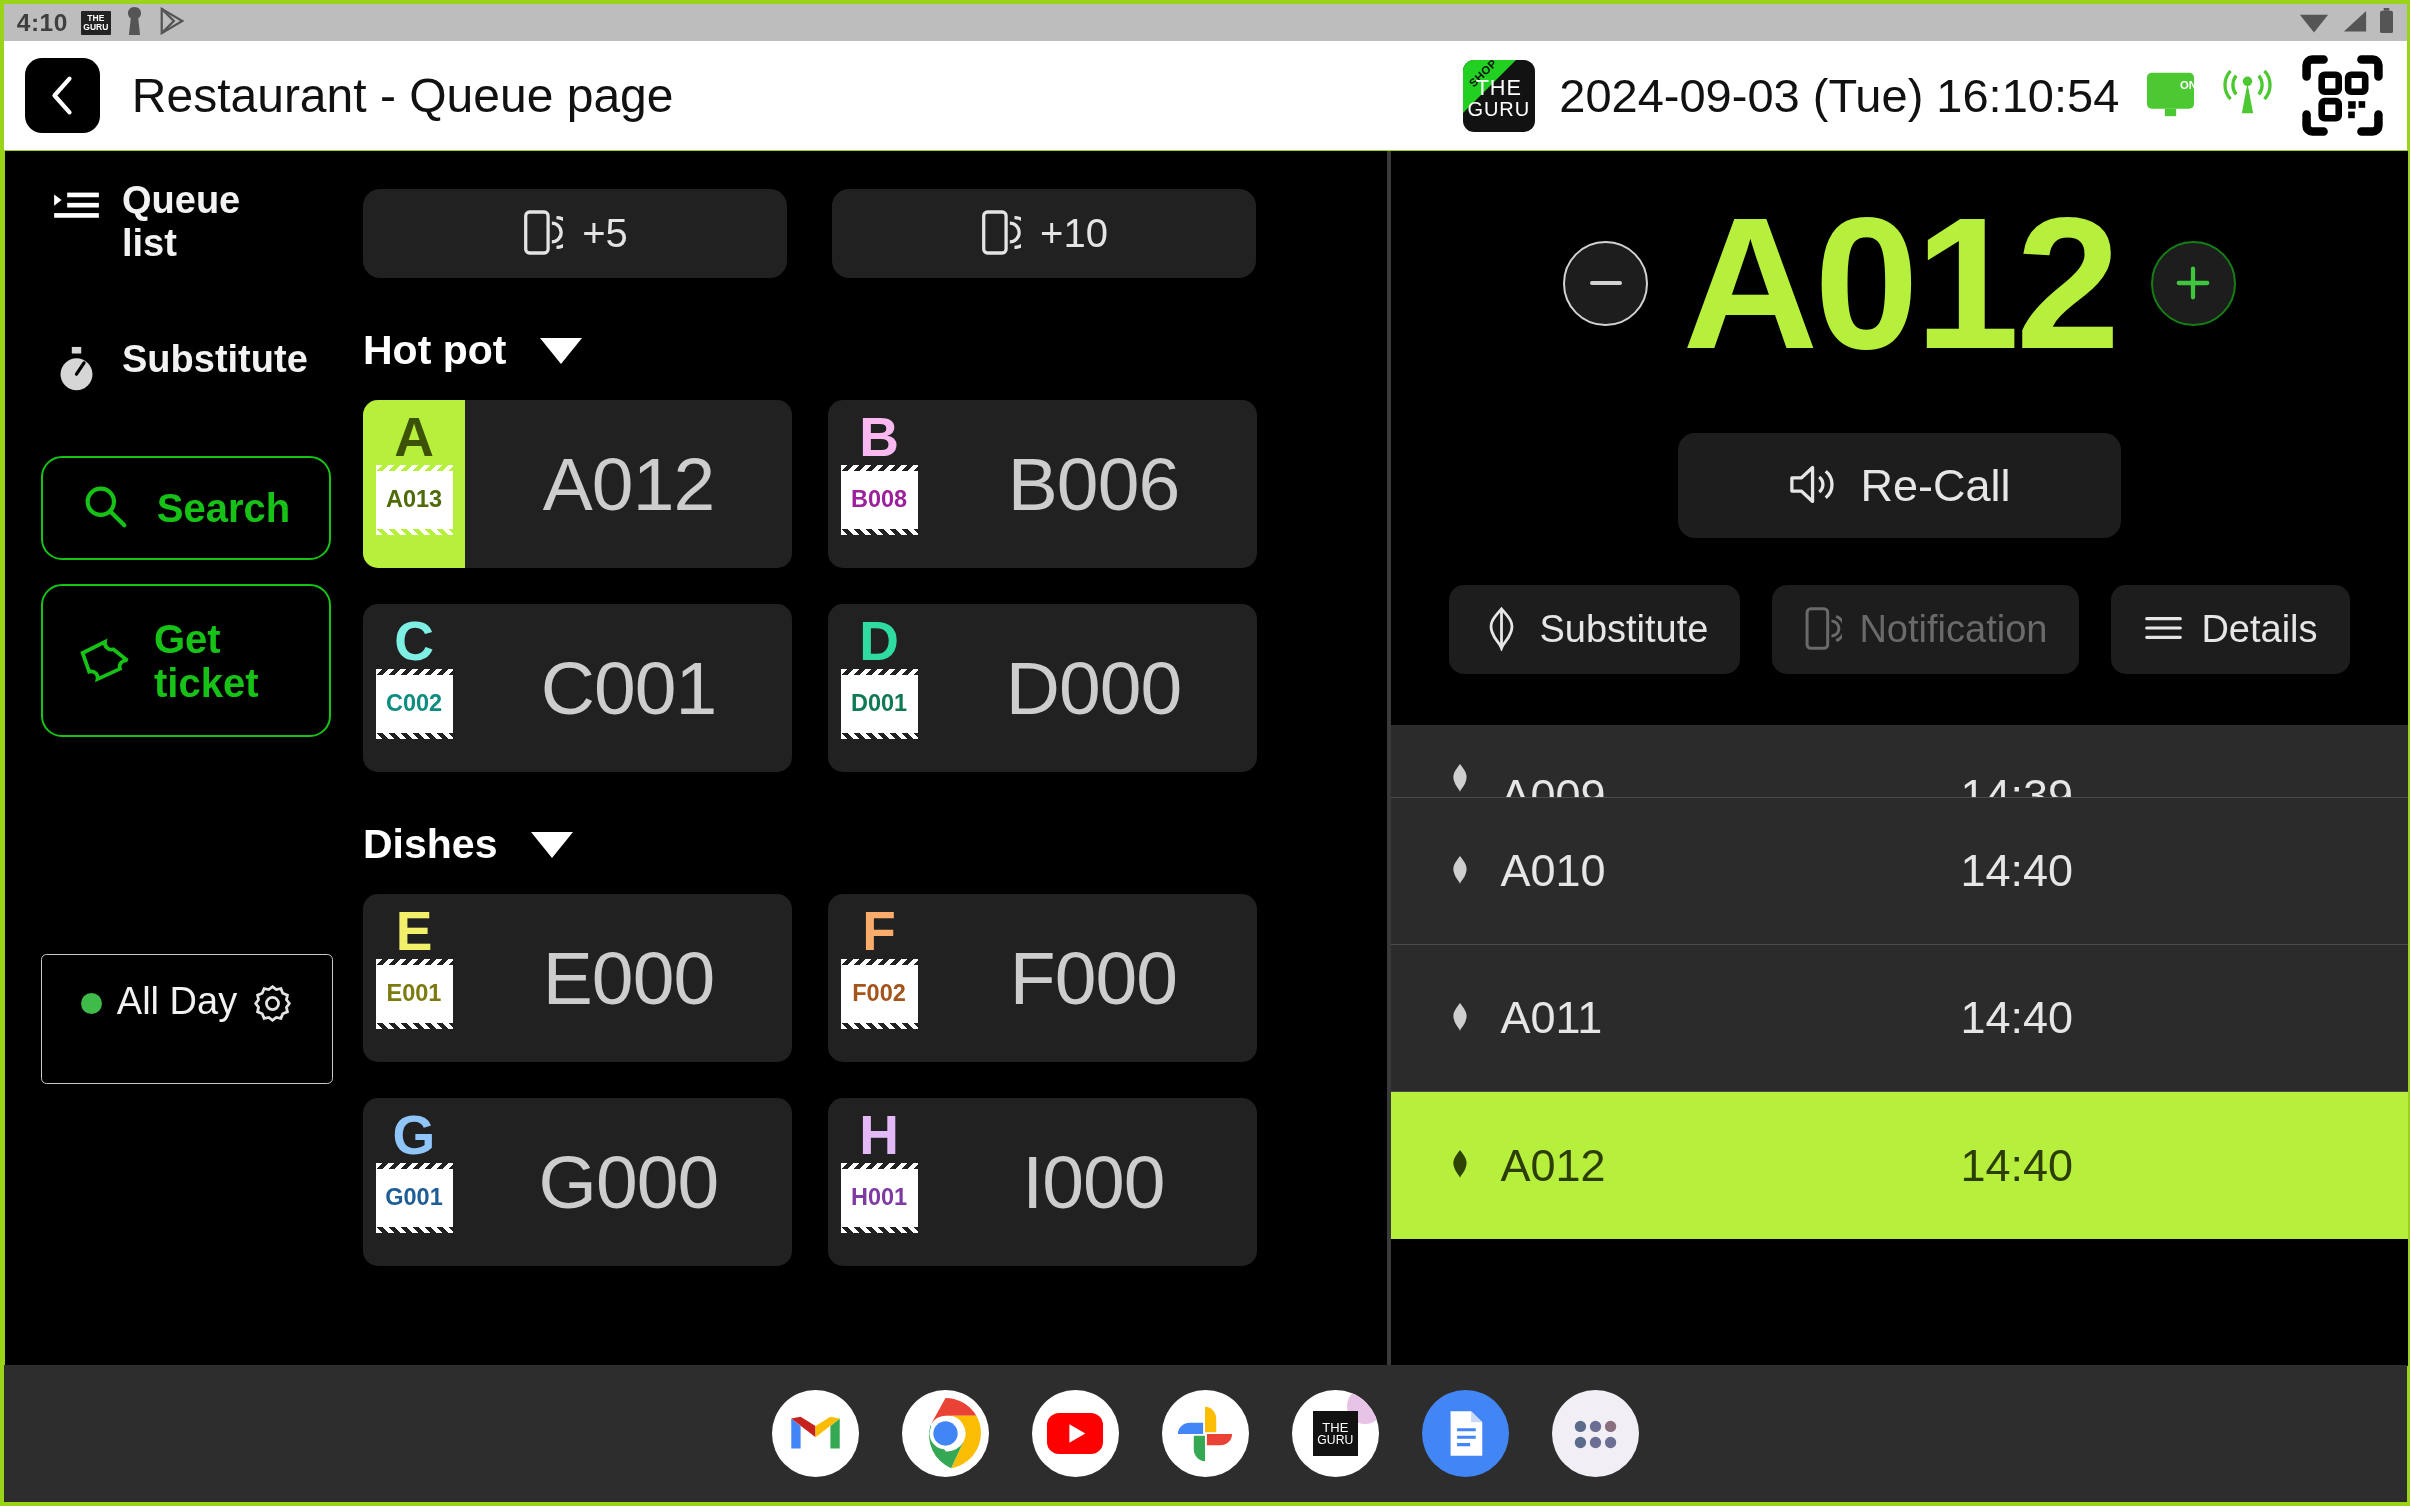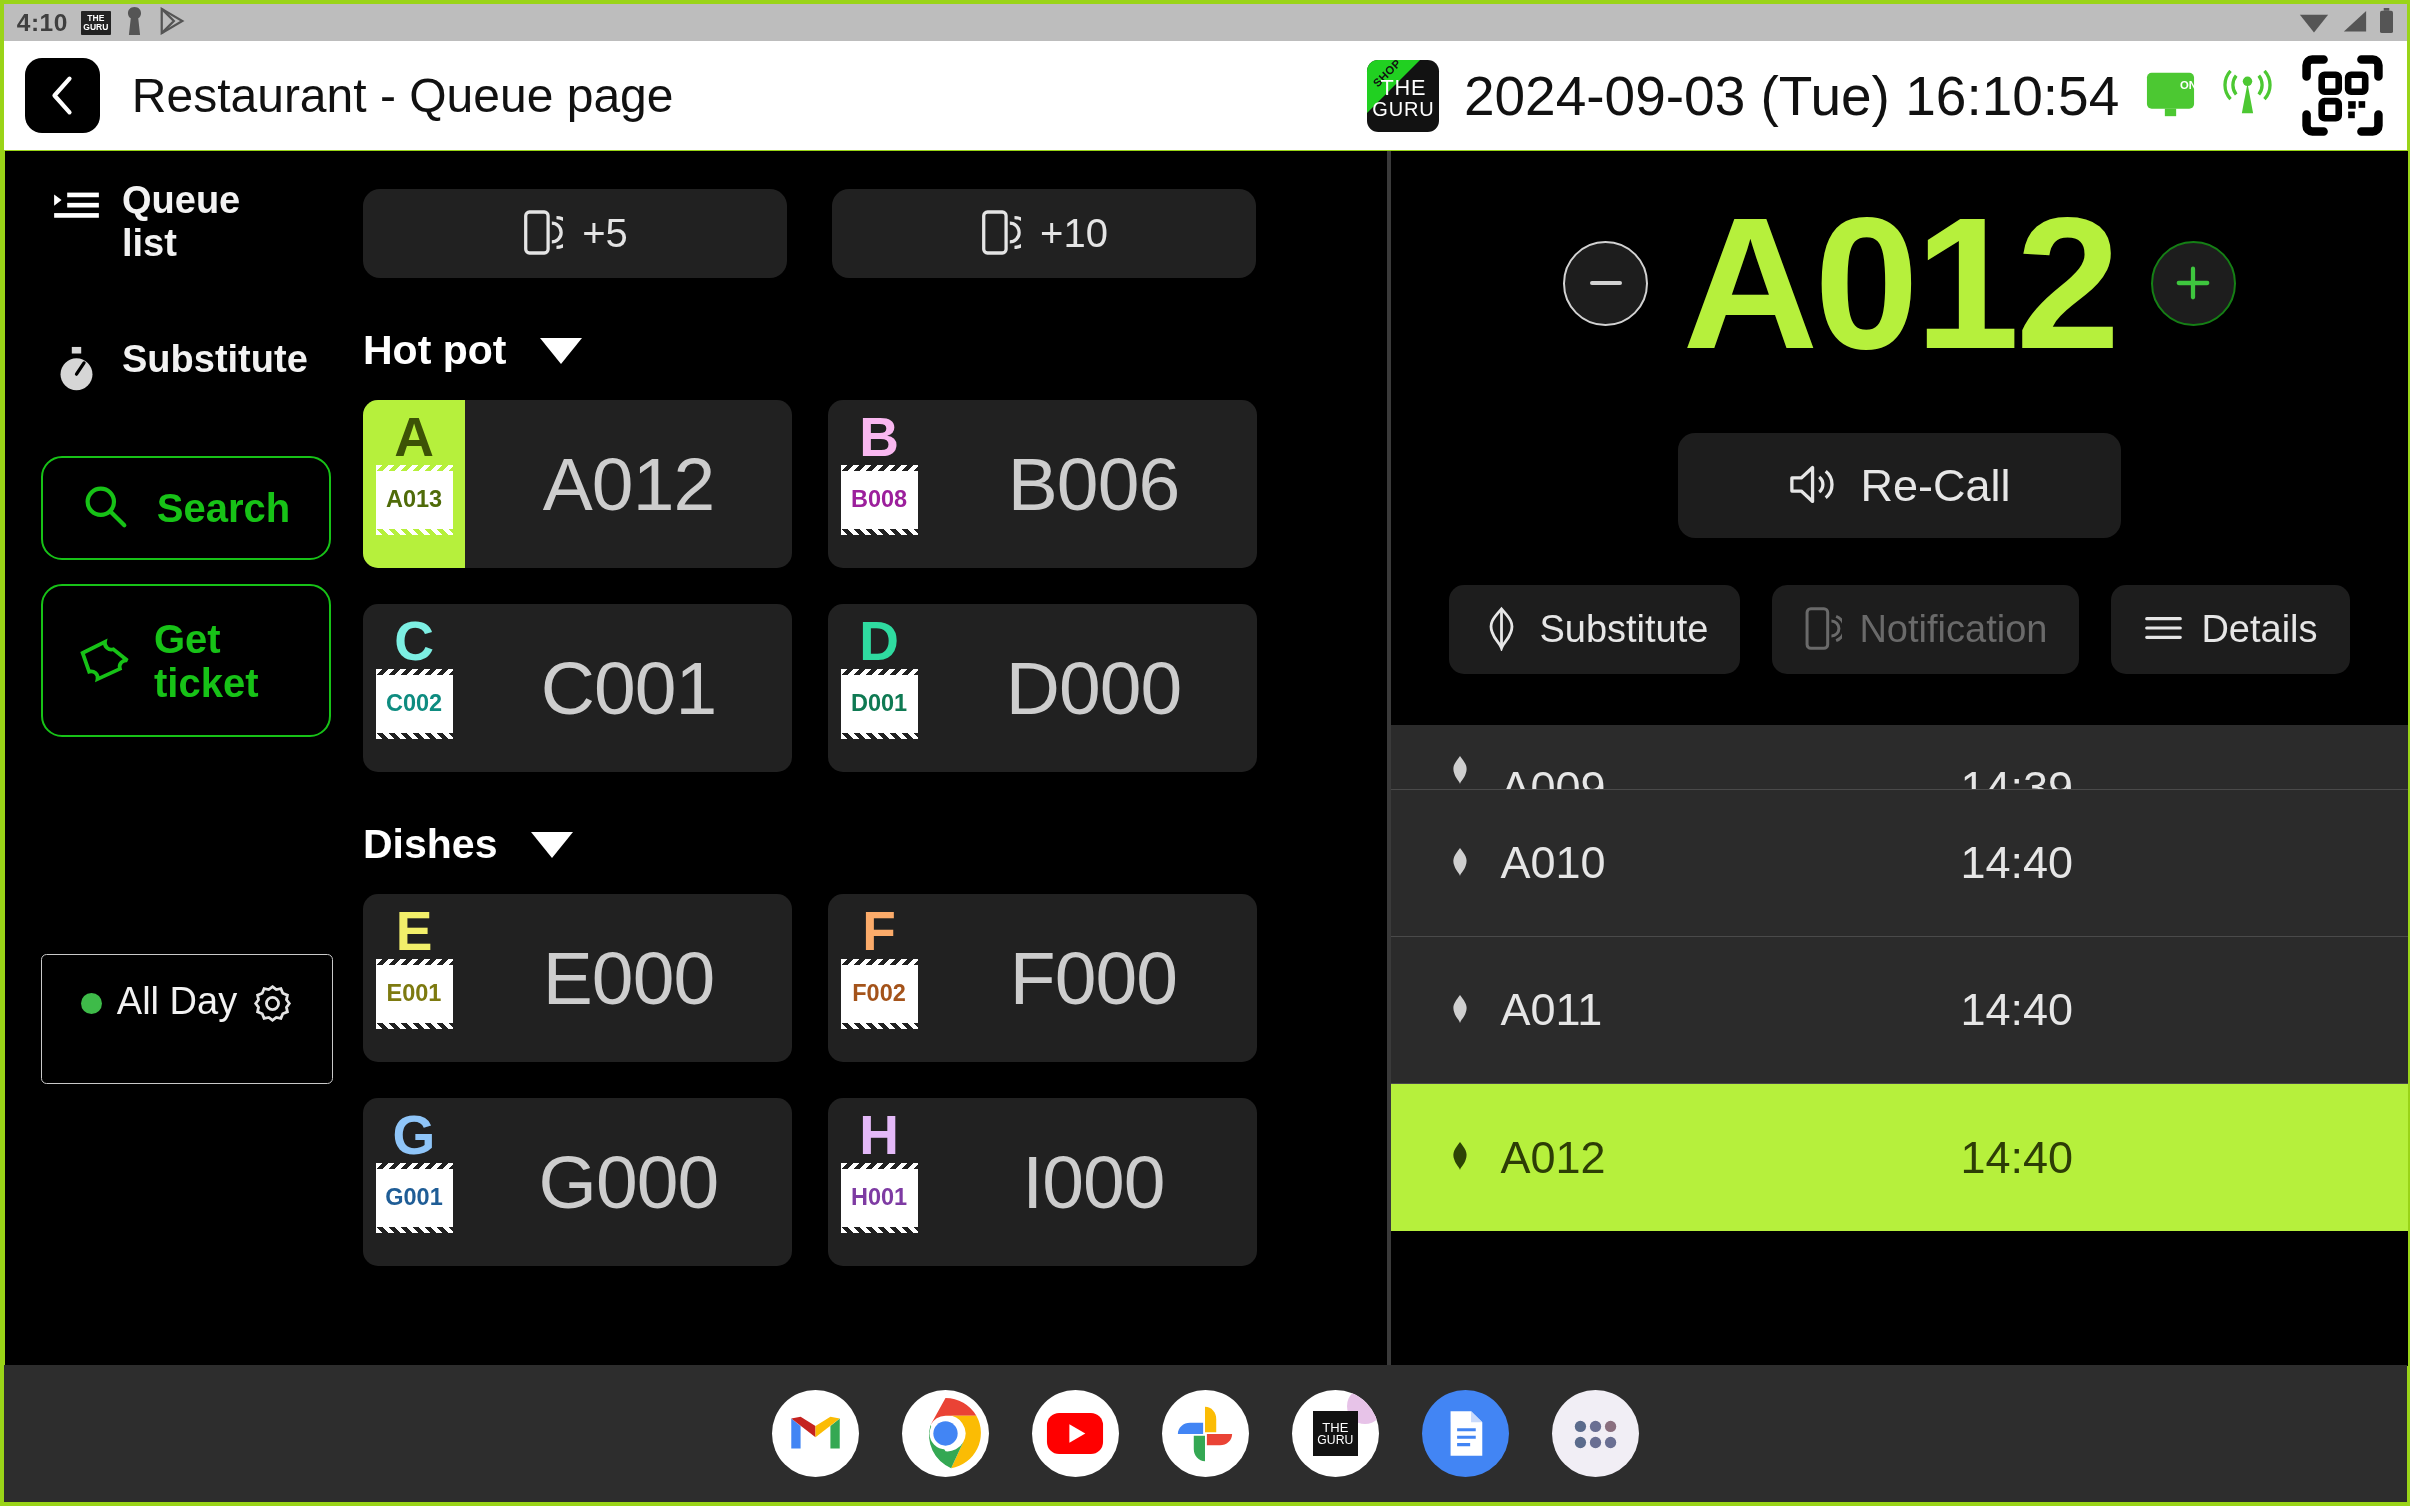--- a/index.html
+++ b/index.html
@@ -39,21 +39,21 @@
                flex-direction:column; align-items:center; justify-content:center; }
   .guru-logo .corner { position:absolute; left:0; top:0; width:0; height:0;
                        border-left:53px solid #21d021; border-bottom:53px solid transparent; }
   .guru-logo .shop { position:absolute; left:2.8px; top:7.5px; font-size:11.3px;
                      color:#111; font-weight:700; transform:rotate(-45deg);
                      letter-spacing:0.5px; }
   .guru-logo .l1 { font-size:21.7px; color:#fff; font-weight:400; line-height:21.7px;
                    position:relative; z-index:2; margin-top:5.6px; letter-spacing:0.9px;}
   .guru-logo .l2 { font-size:20px; color:#fff; font-weight:400; line-height:20px;
                    position:relative; z-index:2; letter-spacing:0.9px; }
-  .datetime { font-size:55px; color:#111; white-space:nowrap; font-weight:400; }
+  .datetime { font-size:47px; color:#111; white-space:nowrap; font-weight:400; }
   .qr-btn { width:87px; height:87px; cursor:pointer; }
 
   
   .body { position:absolute; left:5px; top:151px; width:2403px; height:1215px;
           background:#000; display:flex; }
 
   
   .sidenav { width:337px; flex:0 0 337px; background:#000; position:relative; }
   .nav-item { display:flex; align-items:flex-start; gap:21px; padding:0 0 0 47px;
               cursor:pointer; }
@@ -153,21 +153,21 @@
   .sub-btn.disabled .st { color:#6a6a6a; }
 
   .qlist { margin-top:51px; flex:1 1 auto; position:relative; overflow:hidden; }
   .qrow { height:147px; background:#2b2b2b; border-bottom:1.9px solid #4a4a4a;
           display:flex; align-items:center; padding:0 53px; cursor:pointer; }
   .qrow.sel { background:#b6f03c; border-bottom:none; }
   .qrow .qname { font-size:45px; color:#e6e6e6; margin-left:24.5px; font-weight:400; }
   .qrow .qtime { margin-left:auto; font-size:45px; color:#e6e6e6; font-weight:400;
                  padding-right:282px; }
   .qrow.sel .qname, .qrow.sel .qtime { color:#2d3d06; }
-  .qrow.partial { height:65px; align-items:flex-end; padding-bottom:0;
+  .qrow.partial { height:73px; align-items:flex-end; padding-bottom:0;
                   overflow:hidden; }
   .qrow.partial .qname, .qrow.partial .qtime { position:relative; top:24.5px; }
   .q-scroll { position:absolute; right:1.9px; top:0; width:5.6px; height:100%; }
 
   
   .dock { position:absolute; left:3.8px; top:1365px; width:2403px; height:137px;
           background:#2d2d2d; display:flex; align-items:center;
           justify-content:center; gap:43px; }
   .dock-ico { width:87px; height:87px; border-radius:50%; background:#fff;
               display:flex; align-items:center; justify-content:center;

